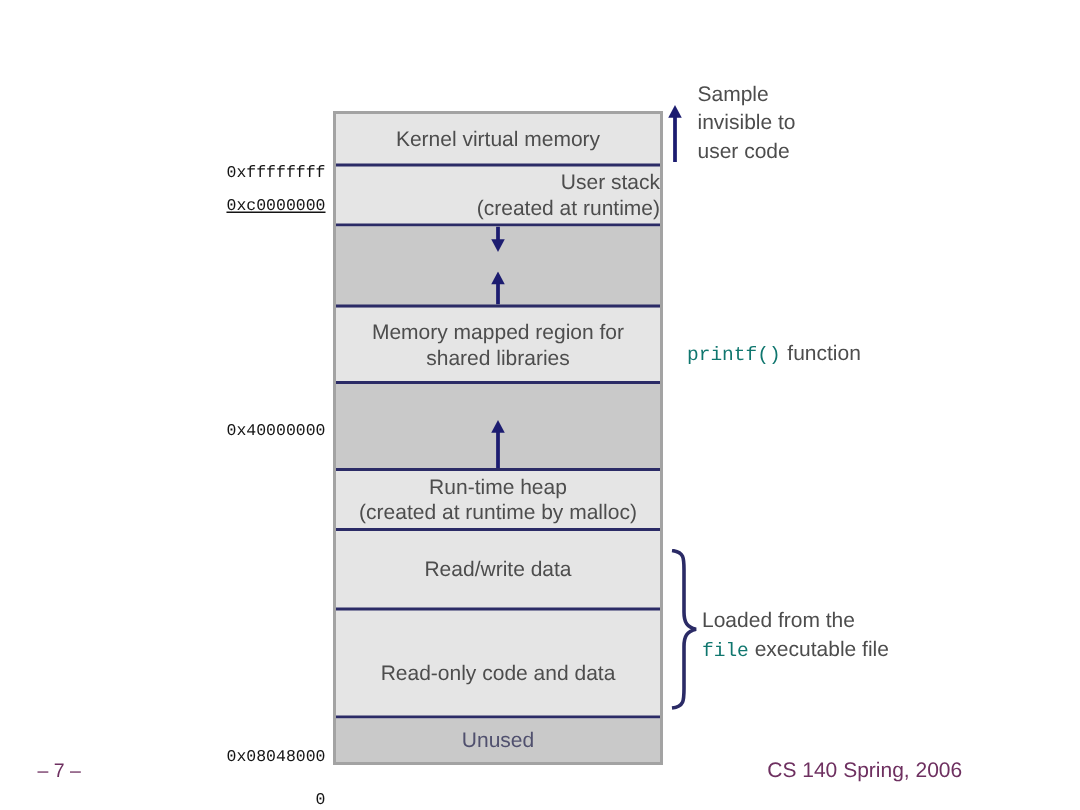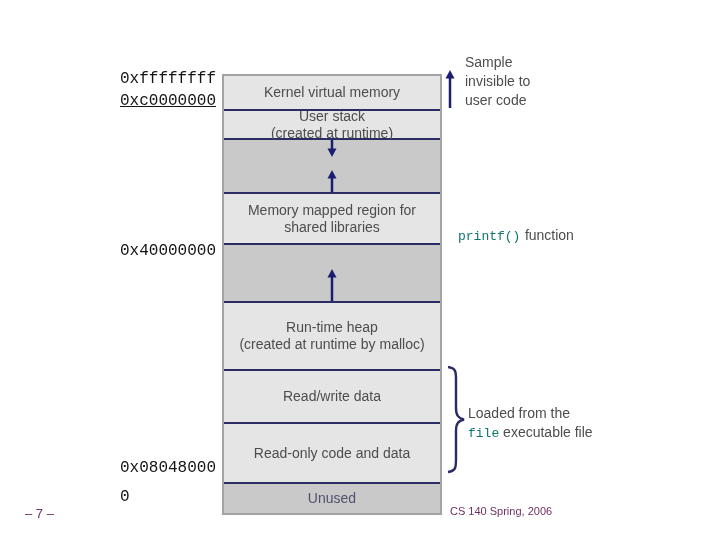--- a/index.html
+++ b/index.html
@@ -22,48 +22,48 @@
     box-sizing:border-box;width:216px;position:relative;
     display:flex;flex-direction:column;justify-content:center;align-items:center;
     border-bottom:2px solid #2b2b66;
     font-size:14px;line-height:17px;color:#4d4d4d;text-align:center;
   }
   .row:last-child{border-bottom:none;}
   .gray{background:#c9c9c9;}
   .unused-label{color:#50506e;}
   
   .addr{
-    left:120px;width:97px;text-align:left;
+    left:120px;width:97px;text-align:right;
     font-family:"Liberation Mono","DejaVu Sans Mono",monospace;
-    font-size:16px;color:#141414;white-space:nowrap;
+    font-size:11px;color:#141414;white-space:nowrap;margin-top:40px;
   }
   
   .note{font-size:14px;line-height:19px;color:#4d4d4d;}
   .mono{font-family:"Liberation Mono","DejaVu Sans Mono",monospace;font-size:13px;color:#0f766e;}
   .footer-left{left:25px;top:506px;font-size:13px;color:#6e3060;}
-  .footer-right{left:450px;top:505px;width:253px;text-align:left;font-size:11px;color:#6e3060;}
+  .footer-right{left:450px;top:505px;width:253px;text-align:center;font-size:14px;color:#6e3060;}
   .arrow-svg{display:block;}
 </style>
 </head>
 <body>
 
 <div class="slide">
 
 
   <div class="abs addr" style="top:70px;">0xffffffff</div>
   <div class="abs addr" style="top:92px;text-decoration:underline;">0xc0000000</div>
   <div class="abs addr" style="top:242px;">0x40000000</div>
   <div class="abs addr" style="top:459px;">0x08048000</div>
   <div class="abs addr" style="top:488px;">0</div>
 
   <div class="abs memcol">
     <div class="row" style="height:35px;">
       <span>Kernel virtual memory</span>
     </div>
-    <div class="row" style="height:29px;">
+    <div class="row" style="height:40px;align-items:flex-end;">
       <span>User stack</span>
       <span>(created at runtime)</span>
     </div>
     <div class="row gray" style="height:54px;">
       <svg class="arrow-svg abs" style="left:102px;top:0px;" width="12" height="17" viewBox="0 0 12 17">
         <line x1="6" y1="0" x2="6" y2="10" stroke="#1c1c70" stroke-width="2.5"></line>
         <polygon points="6,17 1.5,8.5 10.5,8.5" fill="#1c1c70"></polygon>
       </svg>
       <svg class="arrow-svg abs" style="left:102px;top:30px;" width="12" height="22" viewBox="0 0 12 22">
         <polygon points="6,0 1.5,8.5 10.5,8.5" fill="#1c1c70"></polygon>
@@ -73,28 +73,28 @@
     <div class="row" style="height:51px;">
       <span>Memory mapped region for</span>
       <span>shared libraries</span>
     </div>
     <div class="row gray" style="height:58px;">
       <svg class="arrow-svg abs" style="left:102px;top:24px;" width="12" height="32" viewBox="0 0 12 32">
         <polygon points="6,0 1.5,8.5 10.5,8.5" fill="#1c1c70"></polygon>
         <line x1="6" y1="7" x2="6" y2="32" stroke="#1c1c70" stroke-width="2.5"></line>
       </svg>
     </div>
-    <div class="row" style="height:68px;">
+    <div class="row" style="height:40px;">
       <span>Run-time heap</span>
       <span>(created at runtime by malloc)</span>
     </div>
     <div class="row" style="height:53px;">
       <span>Read/write data</span>
     </div>
-    <div class="row" style="height:60px;">
+    <div class="row" style="height:60px;margin-top:12px;">
       <span>Read-only code and data</span>
     </div>
     <div class="row gray" style="height:29px;">
       <span class="unused-label">Unused</span>
     </div>
   </div>
 
   <svg class="arrow-svg abs" style="left:444px;top:70px;" width="12" height="38" viewBox="0 0 12 38">
     <polygon points="6,0 1.5,8.5 10.5,8.5" fill="#1c1c70"></polygon>
     <line x1="6" y1="7" x2="6" y2="38" stroke="#1c1c70" stroke-width="2.5"></line>

